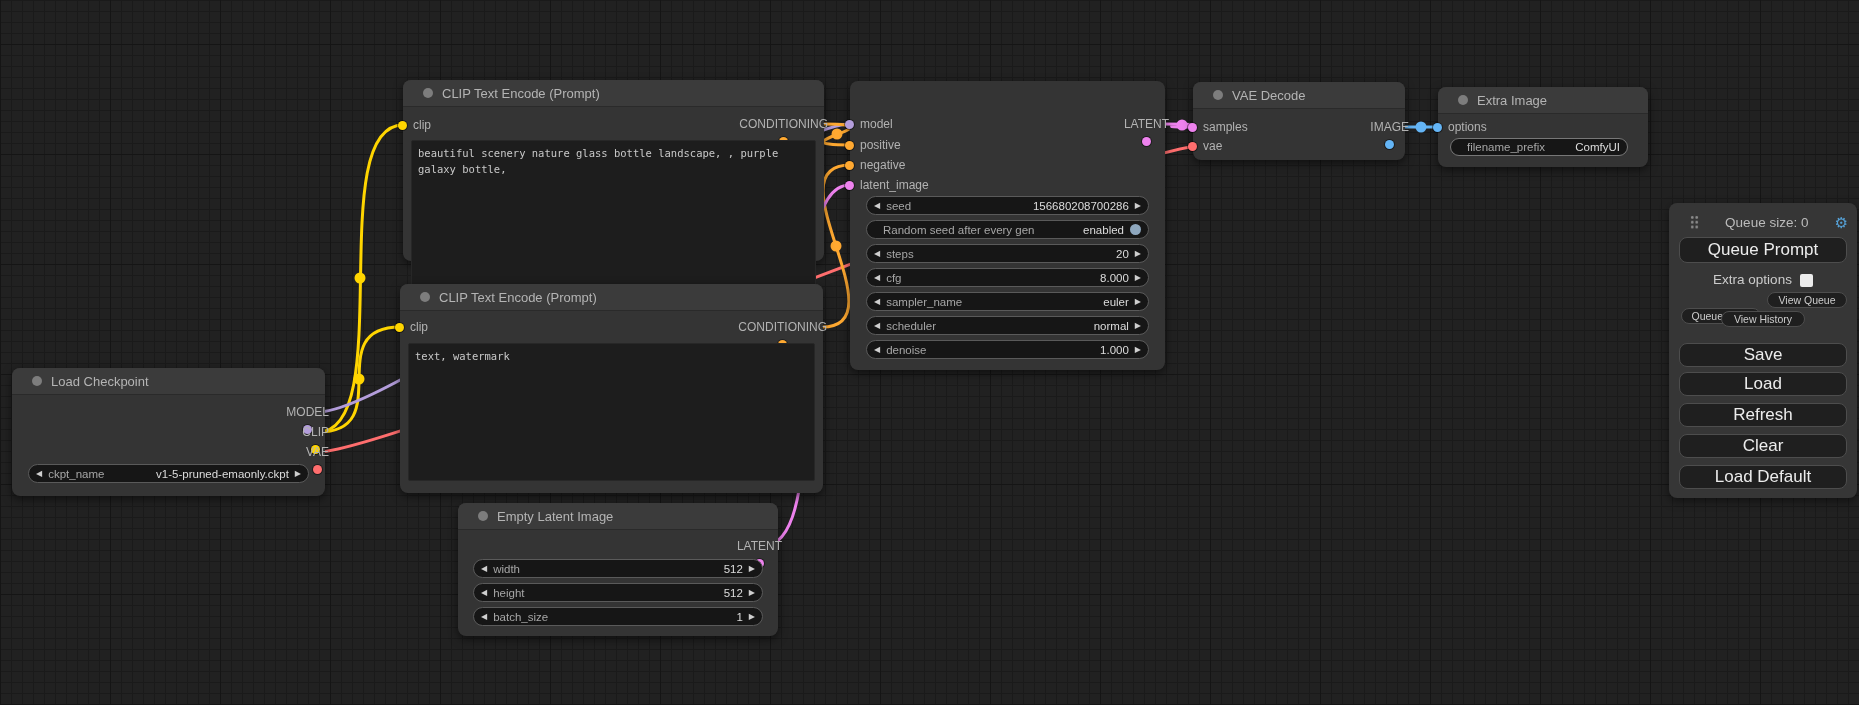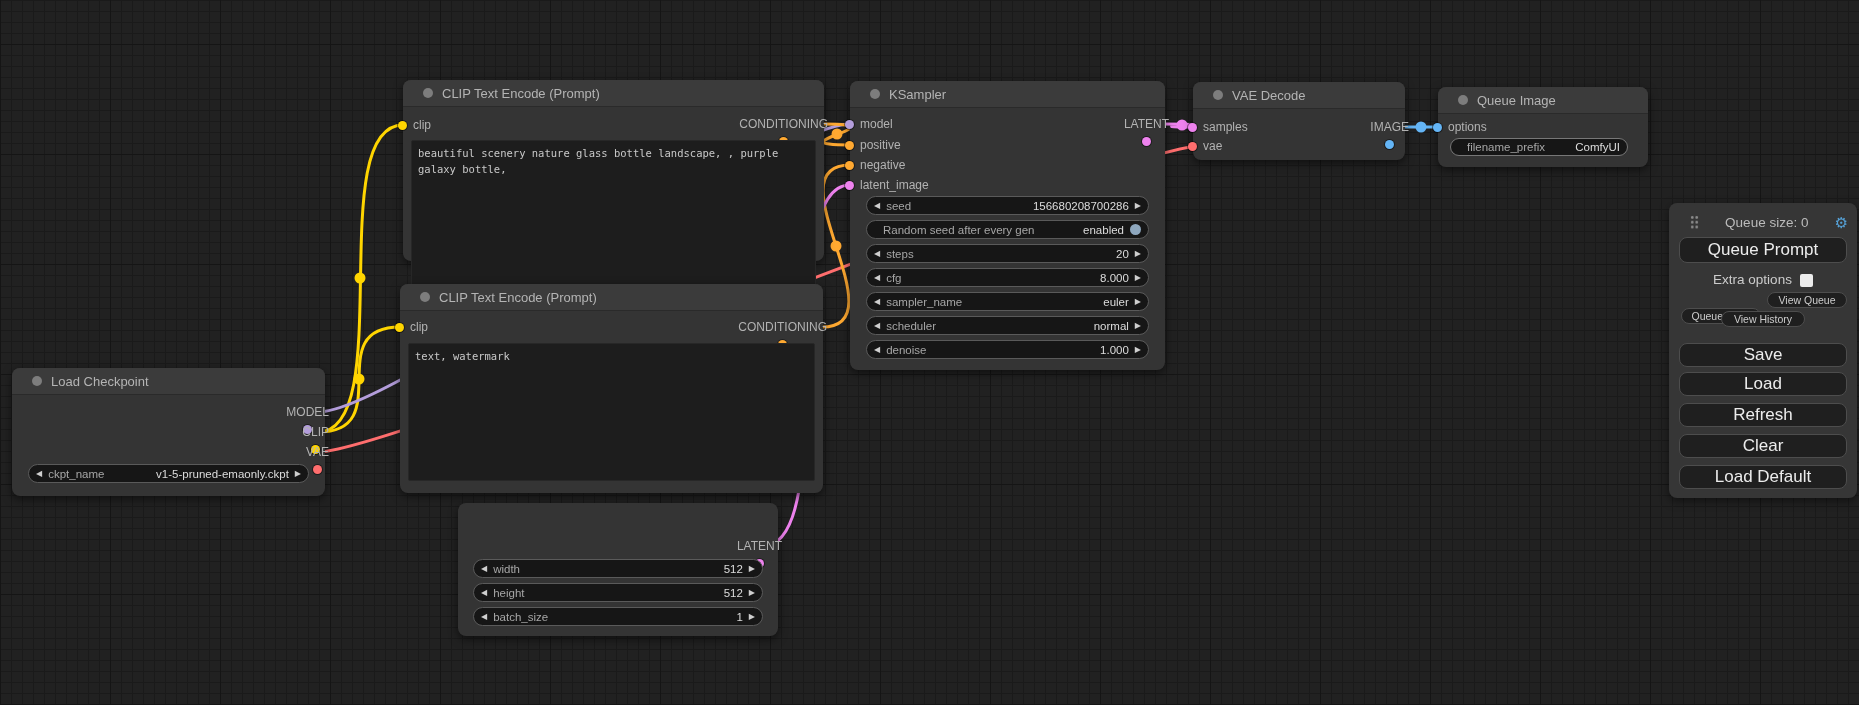--- a/index.html
+++ b/index.html
@@ -145,24 +145,20 @@
     <span>clip</span>
   </div>
   <div class="port out" style="top:36px;">
     <span>CONDITIONING</span>
     <span class="pdot" style="background: rgb(255, 169, 49);"></span>
   </div>
   <div class="textarea" style="left:8px;top:59px;width:407px;height:138px;">text, watermark</div>
 </div>
 
 <div class="node" style="left:850px;top:81px;width:315px;height:289px;">
-  <div class="titlebar">
-    <span class="titledot"></span>
-    <span>KSampler</span>
-  </div>
   <div class="port in" style="top:36px;">
     <span class="pdot" style="background: rgb(179, 157, 219);"></span>
     <span>model</span>
   </div>
   <div class="port in" style="top:57px;">
     <span class="pdot" style="background: rgb(255, 169, 49);"></span>
     <span>positive</span>
   </div>
   <div class="port in" style="top:77px;">
     <span class="pdot" style="background: rgb(255, 169, 49);"></span>
@@ -235,33 +231,37 @@
   </div>
   <div class="port out" style="top:38px;">
     <span>IMAGE</span>
     <span class="pdot" style="background: rgb(100, 181, 246);"></span>
   </div>
 </div>
 
 <div class="node" style="left:1438px;top:87px;width:210px;height:80px;">
   <div class="titlebar">
     <span class="titledot"></span>
-    <span>Queue Image</span>
+    <span>Extra Image</span>
   </div>
   <div class="port in" style="top:33px;">
     <span class="pdot" style="background: rgb(100, 181, 246);"></span>
     <span>options</span>
   </div>
   <div class="widget" style="left:12px;top:51px;width:178px;height:18px;border-color:#777;padding-left:16px;gap:24px;">
     <span class="wlabel">filename_prefix</span>
     <span class="wvalue">ComfyUI</span>
   </div>
 </div>
 
 <div class="node" style="left:458px;top:503px;width:320px;height:133px;">
+  <div class="titlebar">
+    <span class="titledot"></span>
+    <span>Empty Latent Image</span>
+  </div>
   <div class="port out" style="top:36px;">
     <span>LATENT</span>
     <span class="pdot" style="background: rgb(238, 130, 238);"></span>
   </div>
   <div class="widget" style="left:15px;top:56px;width:290px;">
     <span class="arrow">◀</span>
     <span class="wlabel">width</span>
     <span class="wvalue">512</span>
     <span class="arrow">▶</span>
   </div>

